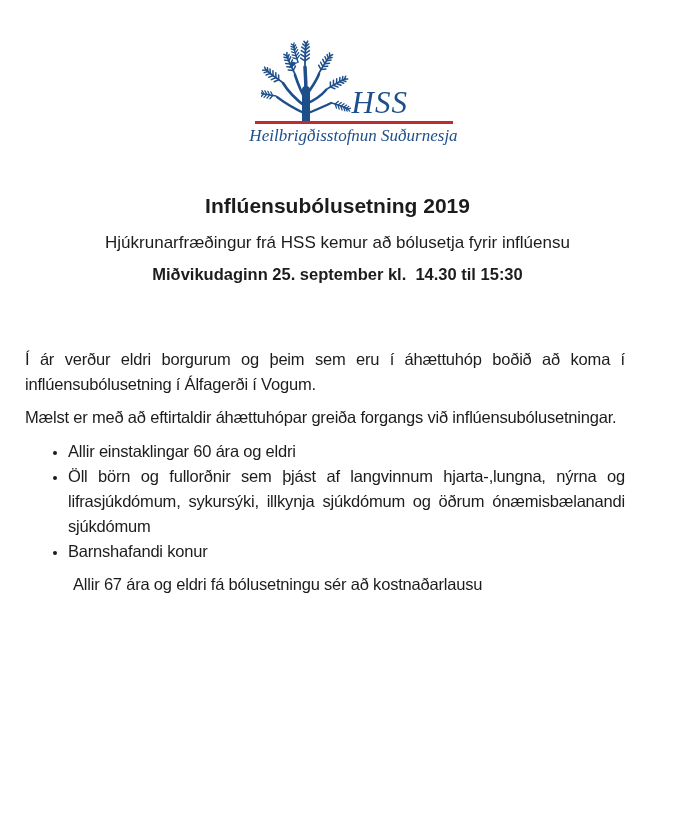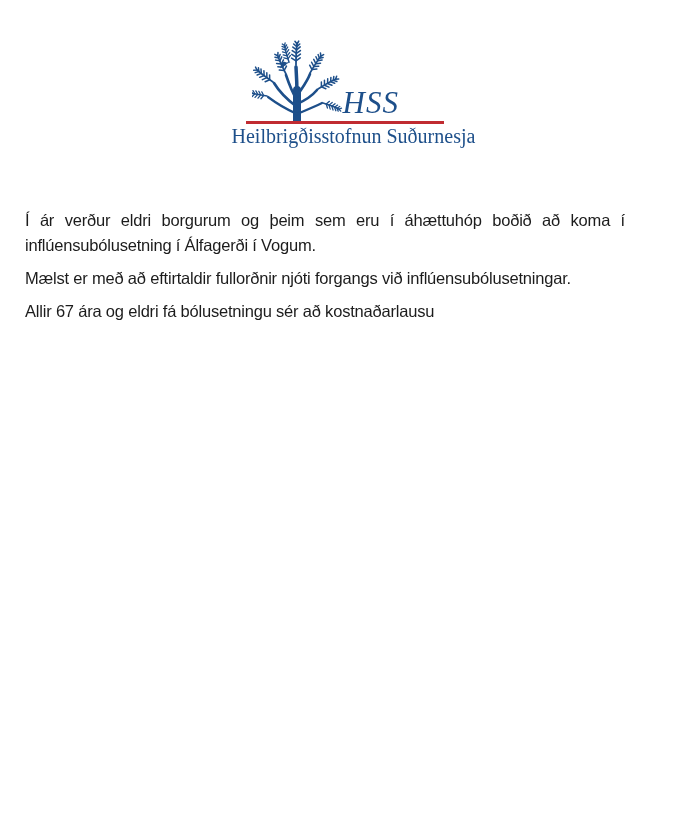--- a/index.html
+++ b/index.html
@@ -18,21 +18,21 @@
     overflow: hidden;
   }
   .page { width: 675px; height: 838px; position: relative; }
 
   
   .logo {
     position: relative;
     width: 198px;
     height: 126px;
     margin: 22px auto 0;
-    left: 7px;
+    left: 16px;
   }
   .logo svg { position: absolute; left: 6px; top: 0; }
   .logo .monogram {
     position: absolute;
     left: 97px; top: 64px;
     font-family: "Liberation Serif", serif;
     font-style: italic;
     font-size: 31px;
     line-height: 34px;
     color: var(--logo-blue);
@@ -42,21 +42,22 @@
     position: absolute;
     left: 0; right: 0; top: 99px;
     height: 3px;
     background: var(--logo-red);
   }
   .logo .tagline {
     position: absolute;
     left: -14px; right: -14px; top: 103px;
     text-align: center;
     font-family: "Liberation Serif", serif;
-    font-size: 20px;
+    font-style: italic;
+    font-size: 17px;
     line-height: 22px;
     color: var(--logo-blue);
     white-space: nowrap;
   }
 
   
   .headings { text-align: center; padding: 0 20px; }
   .title {
     margin: 45px 0 0;
     font-size: 21px;
@@ -81,21 +82,21 @@
   .bodytext {
     padding: 0 50px 0 25px;
     font-size: 16.5px;
     line-height: 25px;
     letter-spacing: -0.2px;
   }
   .bodytext p { margin: 8px 0 0; text-align: justify; }
   .bodytext p.first { margin-top: 60px; }
   .bodytext p.after-list { margin-top: 34px; }
   .bodytext p.closing-gap { margin-top: 46px; }
-  .bodytext p.no-justify { text-align: left; }
+  .bodytext p.no-justify { text-align: left; margin-left: 48px; }
   ul.priority-list {
     margin: 9px 0 0;
     padding: 0 0 0 43px;
     list-style: disc;
   }
   ul.priority-list li {
     text-align: justify;
     padding-left: 0;
   }
   ul.priority-list li::marker { font-size: 13px; }
@@ -138,23 +139,33 @@
       <use href="#frond" transform="translate(21 60) rotate(-56)"></use>
       <use href="#frond" transform="translate(15 74) rotate(-82) scale(0.85)"></use>
 
       <path d="M29 42 q2.5 -3.5 5 -1.5 l4.5 -0.5 -4 2 q-0.5 2.5 -3.5 2 l-3 2.5 1 -3.5 z" fill="var(--logo-blue)" stroke="none"></path>
     </svg>
     <div class="monogram">HSS</div>
     <div class="divider"></div>
     <div class="tagline">Heilbrigðisstofnun Suðurnesja</div>
   </div>
 
+  <div class="headings">
+    <div class="title">Inflúensubólusetning 2019</div>
+    <div class="subtitle">Hjúkrunarfræðingur frá HSS kemur að bólusetja fyrir inflúensu</div>
+    <div class="schedule">Miðvikudaginn 25. september kl.  14.30 til 15:30</div>
+  </div>
 
   <div class="bodytext">
     <p class="first">Í ár verður eldri borgurum og þeim sem eru í áhættuhóp boðið að koma í inflúensubólusetning í Álfagerði í Vogum.</p>
-    <p>Mælst er með að eftirtaldir fullorðnir njóti forgangs við inflúensubólusetningar.</p>
+    <p>Mælst er með að eftirtaldir áhættuhópar greiða forgangs við inflúensubólusetningar.</p>
 
+    <ul class="priority-list">
+      <li>Allir einstaklingar 60 ára og eldri</li>
+      <li>Öll börn og fullorðnir sem þjást af langvinnum hjarta-,lungna, nýrna og lifrasjúkdómum, sykursýki, illkynja sjúkdómum og öðrum ónæmisbælanandi sjúkdómum</li>
+      <li>Barnshafandi konur</li>
+    </ul>
 
     <p class="no-justify">Allir 67 ára og eldri fá bólusetningu sér að kostnaðarlausu</p>
 
   </div>
 
 </div>
 
 </body></html>

